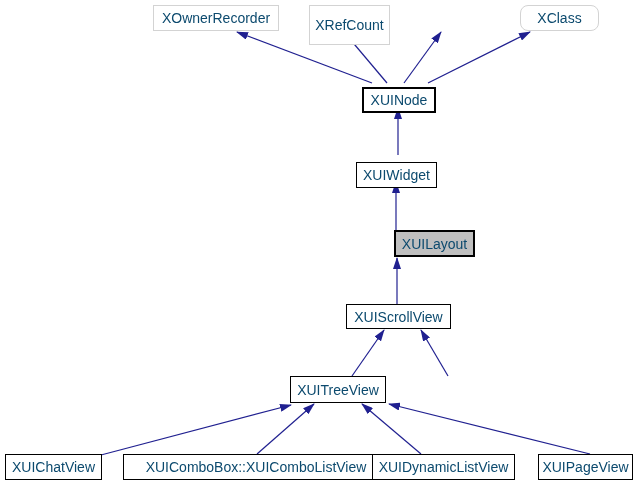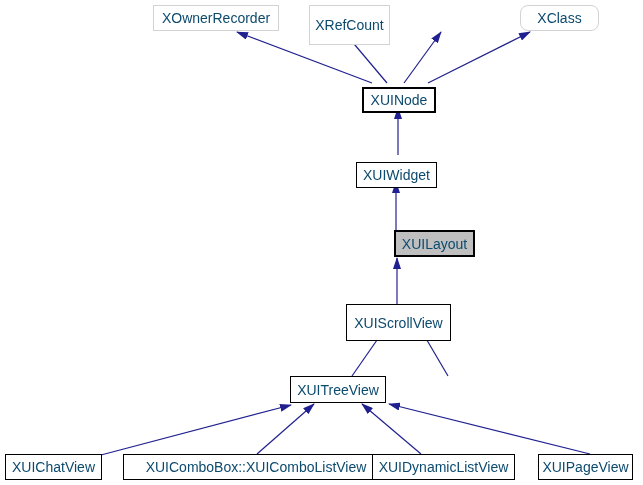--- a/index.html
+++ b/index.html
@@ -76,21 +76,21 @@
   </div>
 
   <div class="node" style="left:356px; top:162px; width:81px; height:26px;text-align:center;">
     <span>XUIWidget</span>
   </div>
 
   <div class="node current" style="left:366px; top:230px; width:81px; height:27px;margin-left:28px;">
     <span>XUILayout</span>
   </div>
 
-  <div class="node" style="left:346px; top:304px; width:105px; height:37px;">
+  <div class="node" style="left:346px; top:304px; width:105px; height:25px;">
     <span>XUIScrollView</span>
   </div>
 
   <div class="node" style="left:290px; top:376px; width:96px; height:27px;">
     <span>XUITreeView</span>
   </div>
 
   <div class="node" style="left:5px; top:454px; width:97px; height:26px;">
     <span>XUIChatView</span>
   </div>

